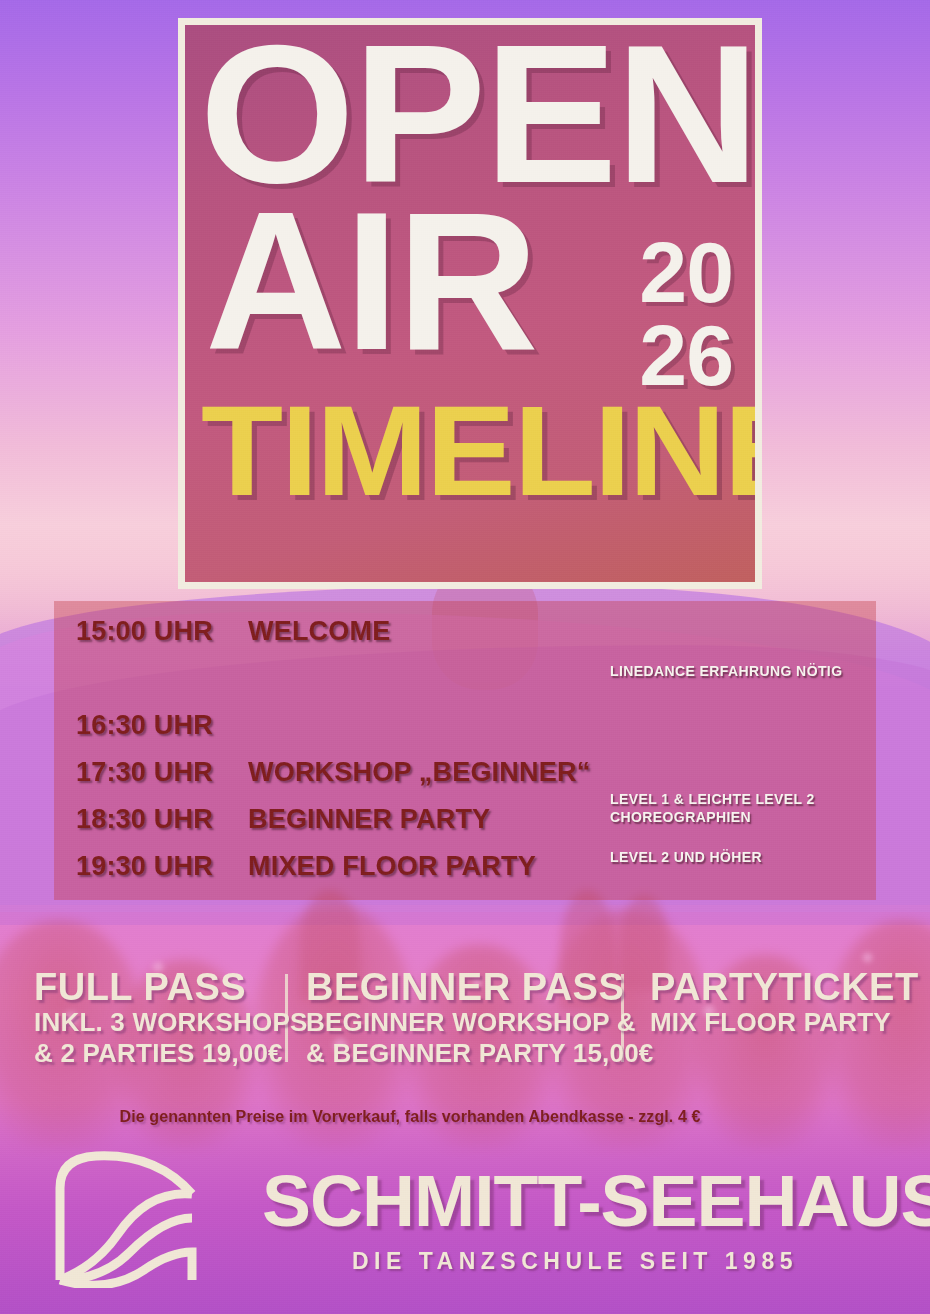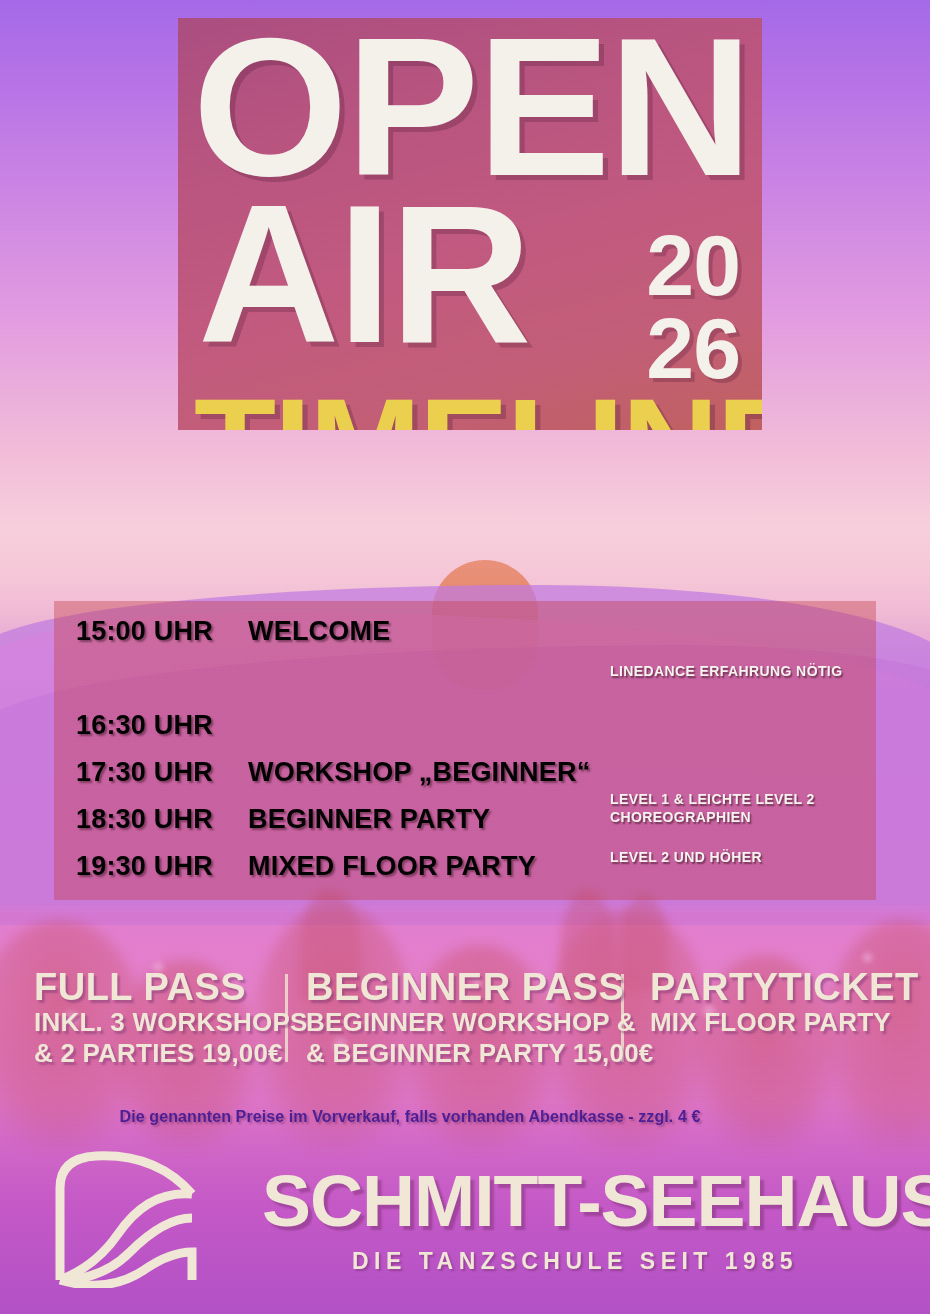--- a/index.html
+++ b/index.html
@@ -117,22 +117,23 @@
     background-image:
       repeating-linear-gradient(0deg, rgba(255,255,255,.10) 0px, rgba(255,255,255,.10) 1px, rgba(0,0,0,.05) 1px, rgba(0,0,0,.05) 2px),
       repeating-linear-gradient(90deg, rgba(255,255,255,.08) 0px, rgba(255,255,255,.08) 1px, rgba(0,0,0,.04) 1px, rgba(0,0,0,.04) 2px);
     pointer-events: none;
   }
 
   
   #header-block {
     position: absolute;
     left: 178px; top: 18px;
-    width: 584px; height: 412px;
+    width: 584px; height: 571px;
     background: #f2ede0;
+    padding: 7px;
   }
   #header-inner {
     position: relative;
     width: 100%; height: 100%;
     background: linear-gradient(165deg, #ab4d80 0%, #b8537f 25%, #c2597f 55%, #c35d77 78%, #c1605f 100%);
     overflow: hidden;
   }
 
   .title-line {
     position: absolute;
@@ -182,21 +183,21 @@
     background: rgba(196, 62, 72, .40);
   }
 
   .tl-row {
     position: absolute;
     left: 0; width: 100%;
     height: 46px;
   }
   .tl-time, .tl-title {
     position: absolute;
-    color: #000000;
+    color: #7f1d1d;
     font-weight: 700;
     font-size: 27px;
     letter-spacing: .2px;
     white-space: nowrap;
     text-shadow: 2px 2px 2px rgba(70,25,45,.55);
     font-family: "Liberation Sans", sans-serif;
   }
   .tl-time  { left: 22px; top: 5px; }
   .tl-title { left: 194px; top: 5px; }
 
@@ -243,21 +244,21 @@
     position: absolute;
     top: 6px;
     width: 3px; height: 88px;
     background: rgba(241,231,214,.80);
   }
   #fineprint {
     position: absolute;
     left: 0; top: 1108px;
     width: 820px;
     text-align: center;
-    color: #4c1d95;
+    color: #7f1d1d;
     font-size: 16px;
     font-weight: 700;
     letter-spacing: .1px;
     text-shadow: 2px 2px 2px rgba(120,50,110,.5);
   }
 
   
   #brand {
     position: absolute;
     left: 0; top: 1148px;

